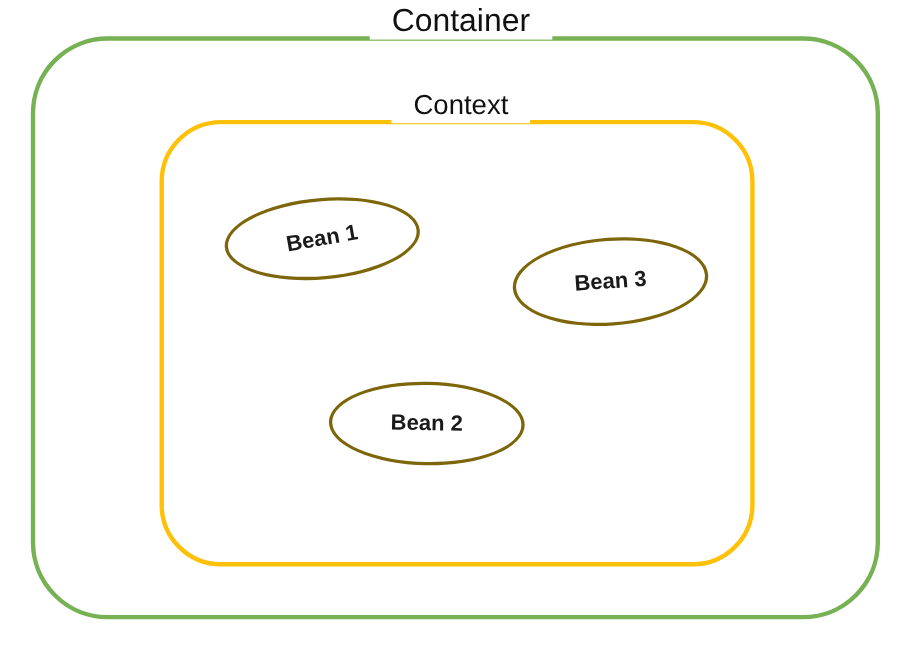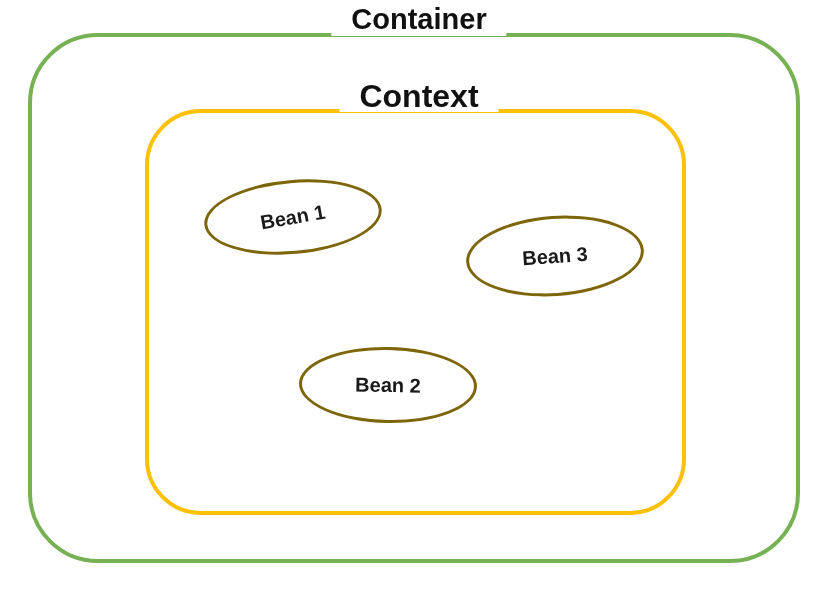--- a/index.html
+++ b/index.html
@@ -43,32 +43,32 @@
   }
 
   
   .edge-label {
     position: absolute;
     left: 50%;
     transform: translateX(-50%);
     background: #ffffff;
     padding: 0 20px;
     color: #111111;
-    font-weight: bold;
+    font-weight: normal;
     white-space: nowrap;
     z-index: 5;
   }
   .container-label {
     top: 2px;
     font-size: 29px;
     line-height: 34px;
   }
   .context-label {
     top: 80px;
-    font-size: 32px;
+    font-size: 25px;
     line-height: 32px;
   }
 
   
   .bean {
     position: absolute;
     box-sizing: border-box;
     border: 3px solid #7d660a;
     border-radius: 50%;
     background: #ffffff;

